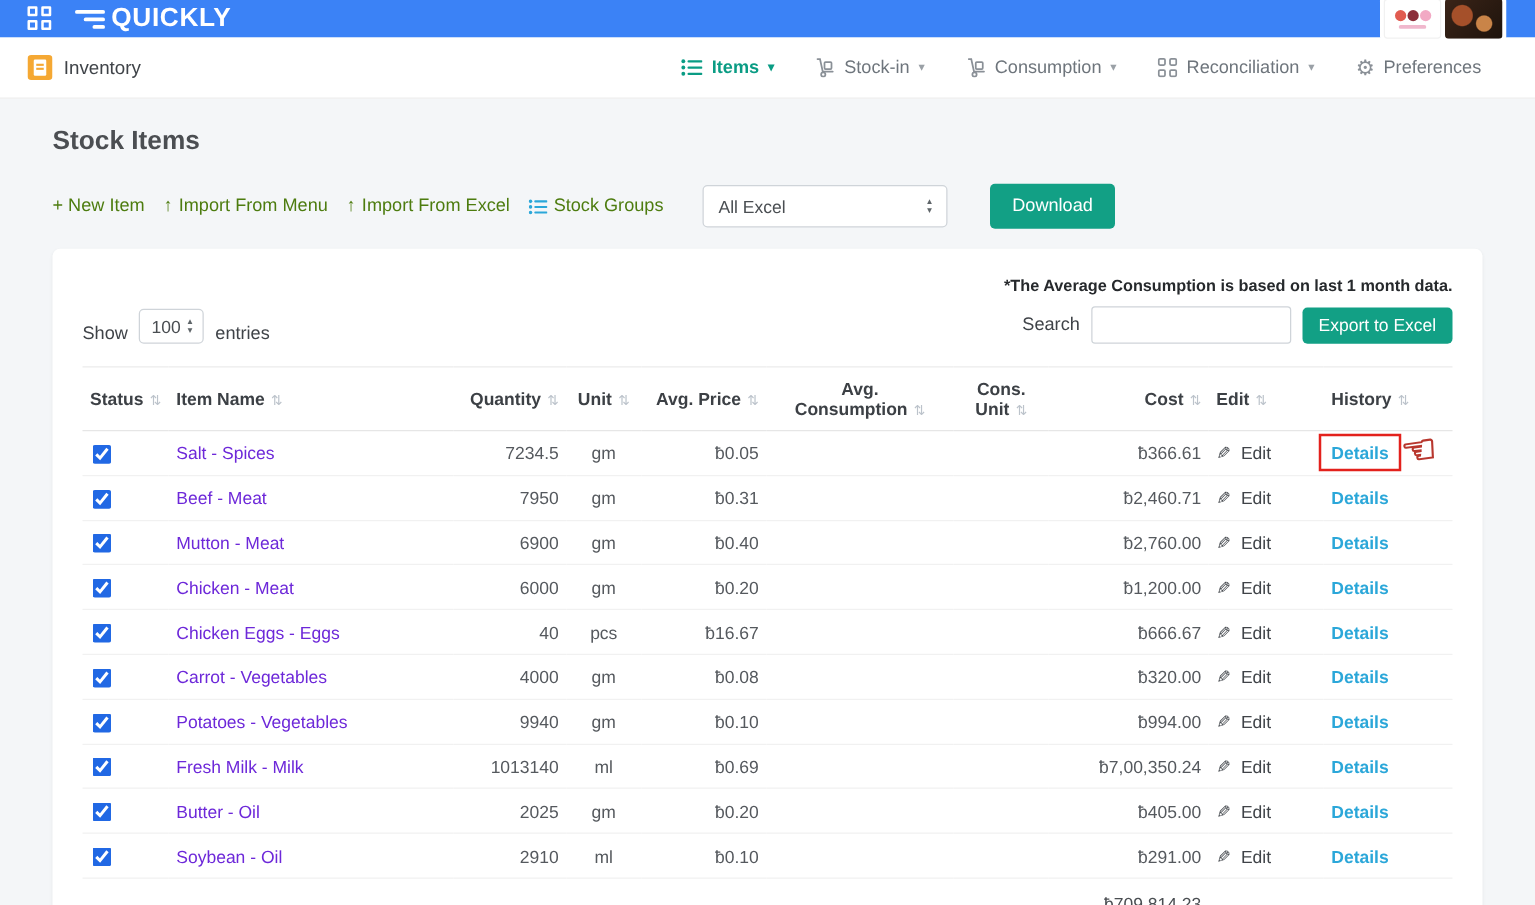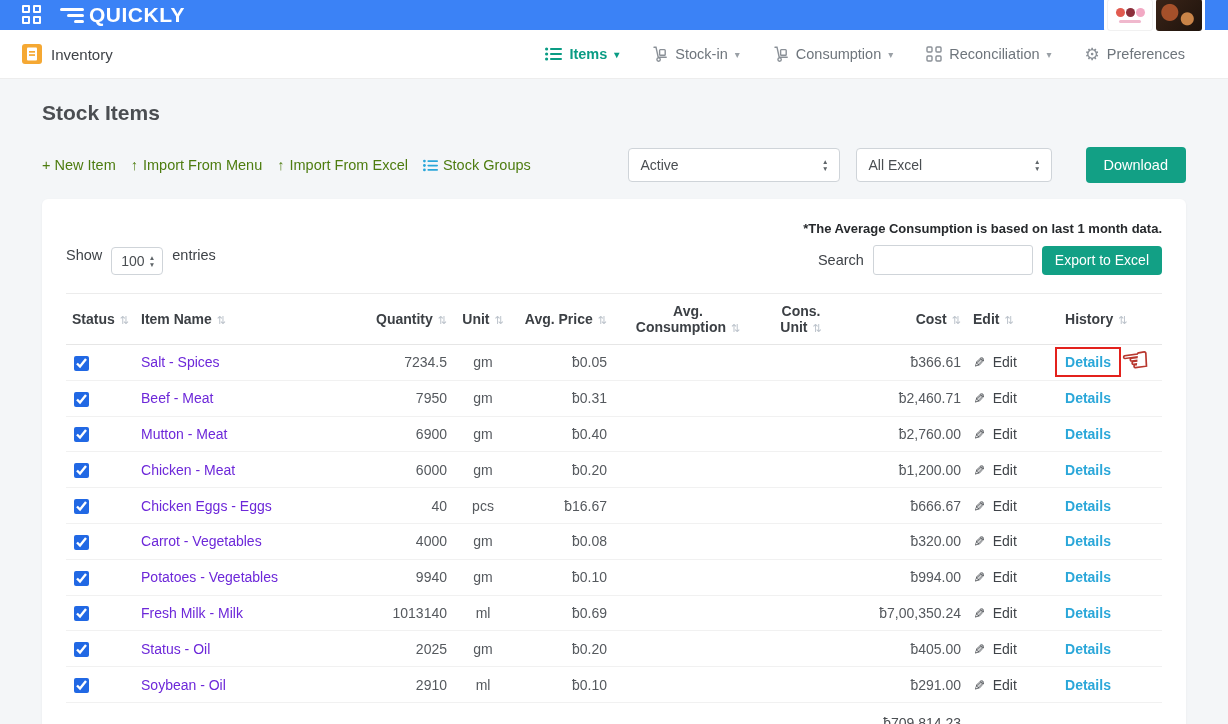--- a/index.html
+++ b/index.html
@@ -47,21 +47,21 @@
   .select { height:34px; background:#fff; border:1px solid #cfd4d9; border-radius:4px; display:flex; align-items:center; justify-content:space-between; padding:0 10px 0 12px; font-size:14px; color:#4a4e52; cursor:pointer; }
   .select-status { width:212px; margin-left:auto; }
   .select-group  { width:196px; margin-left:16px; }
   .arrows { display:flex; flex-direction:column; gap:1px; font-size:6.5px; line-height:6px; color:#5f6569; }
   .btn { background:#12a085; color:#fff; border:none; border-radius:4px; font-size:14.5px; cursor:pointer; font-family:inherit; }
   .btn-download { height:36px; padding:0 18px; margin-left:34px; }
 
   
   .card { margin-top:16px; background:#fff; border-radius:6px; box-shadow:0 1px 3px rgba(0,0,0,.05); padding:22px 24px 0; }
   .card-top { display:flex; justify-content:space-between; align-items:flex-end; }
-  .show-entries { display:flex; align-items:flex-start; gap:9px; font-size:14.5px; color:#3f4348; }
+  .show-entries { display:flex; align-items:flex-end; gap:9px; font-size:14.5px; color:#3f4348; }
   .select-pagesize { width:52px; height:28px; padding:0 7px 0 9px; }
   .card-top-right { display:flex; flex-direction:column; align-items:flex-end; gap:9px; }
   .note { font-size:13px; font-weight:700; color:#26292c; }
   .search-row { display:flex; align-items:center; gap:9px; }
   .search-label { font-size:14.5px; color:#3f4348; }
   .search-input { width:160px; height:30px; border:1px solid #cfd4d9; border-radius:3px; padding:0 8px; font-size:14px; font-family:inherit; }
   .btn-export { height:29px; padding:0 13px; font-size:14px; }
 
   
   table { width:100%; border-collapse:collapse; margin-top:18px; }
@@ -210,27 +210,20 @@
                 <circle cx="1.6" cy="7" r="1.6"></circle>
                 <rect x="5" y="6.1" width="12" height="1.9" rx="0.9"></rect>
                 <circle cx="1.6" cy="12" r="1.6"></circle>
                 <rect x="5" y="11.1" width="12" height="1.9" rx="0.9"></rect>
               </g>
             </svg>
         </span>
         <span>Stock Groups</span>
       </a>
 
-      <div class="select select-status">
-        <span>Active</span>
-        <span class="arrows">
-            <span>▲</span>
-            <span>▼</span>
-          </span>
-      </div>
       <div class="select select-group">
         <span>All Excel</span>
         <span class="arrows">
             <span>▲</span>
             <span>▼</span>
           </span>
       </div>
       <button class="btn btn-download">Download</button>
     </div>
 
@@ -440,21 +433,21 @@
         <span class="edit-text">Edit</span>
       </a>
     </td>
     <td class="history-cell">
       <a class="details-link">Details</a>
       
     </td>
   </tr>
             <tr class="data-row">
     <td class="c-status"><input type="checkbox" class="row-check" checked="" style=""></td>
-    <td class="c-name">Status - Oil</td>
+    <td class="c-name">Butter - Oil</td>
     <td class="num">2025</td>
     <td class="center">gm</td>
     <td class="num">ƀ0.20</td>
     <td class="center"></td>
     <td class="center"></td>
     <td class="num">ƀ405.00</td>
     <td>
       <a class="edit-wrap">
         <span class="pencil-icon">✎</span>
         <span class="edit-text">Edit</span>

